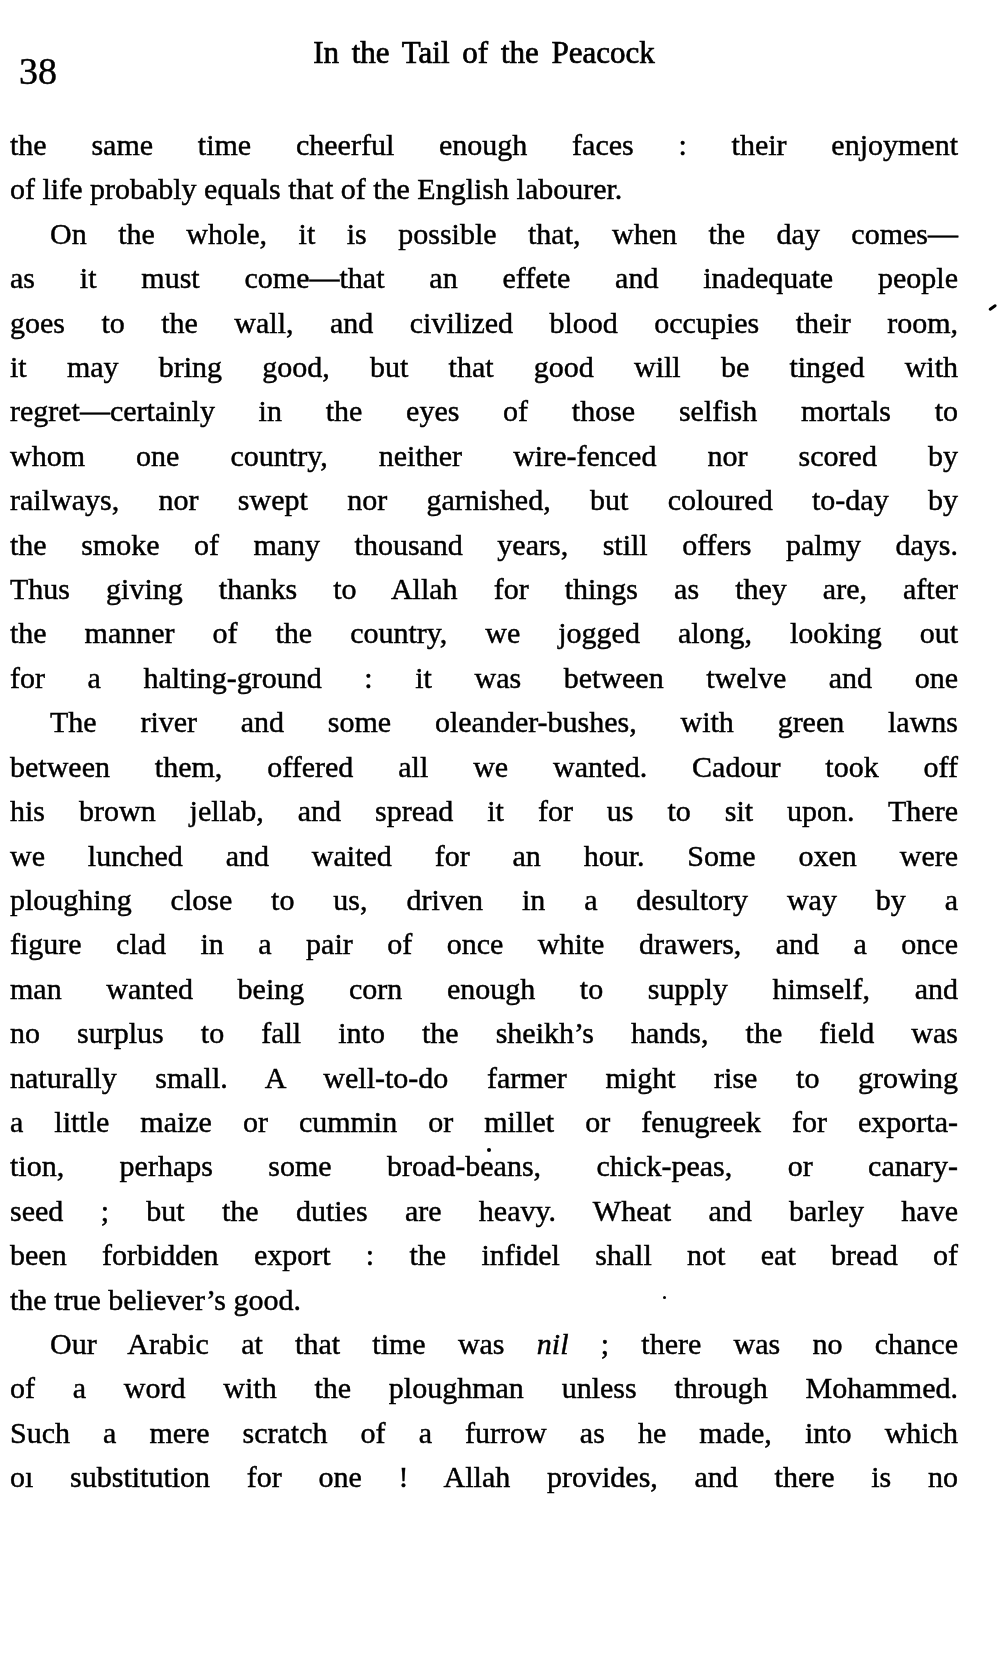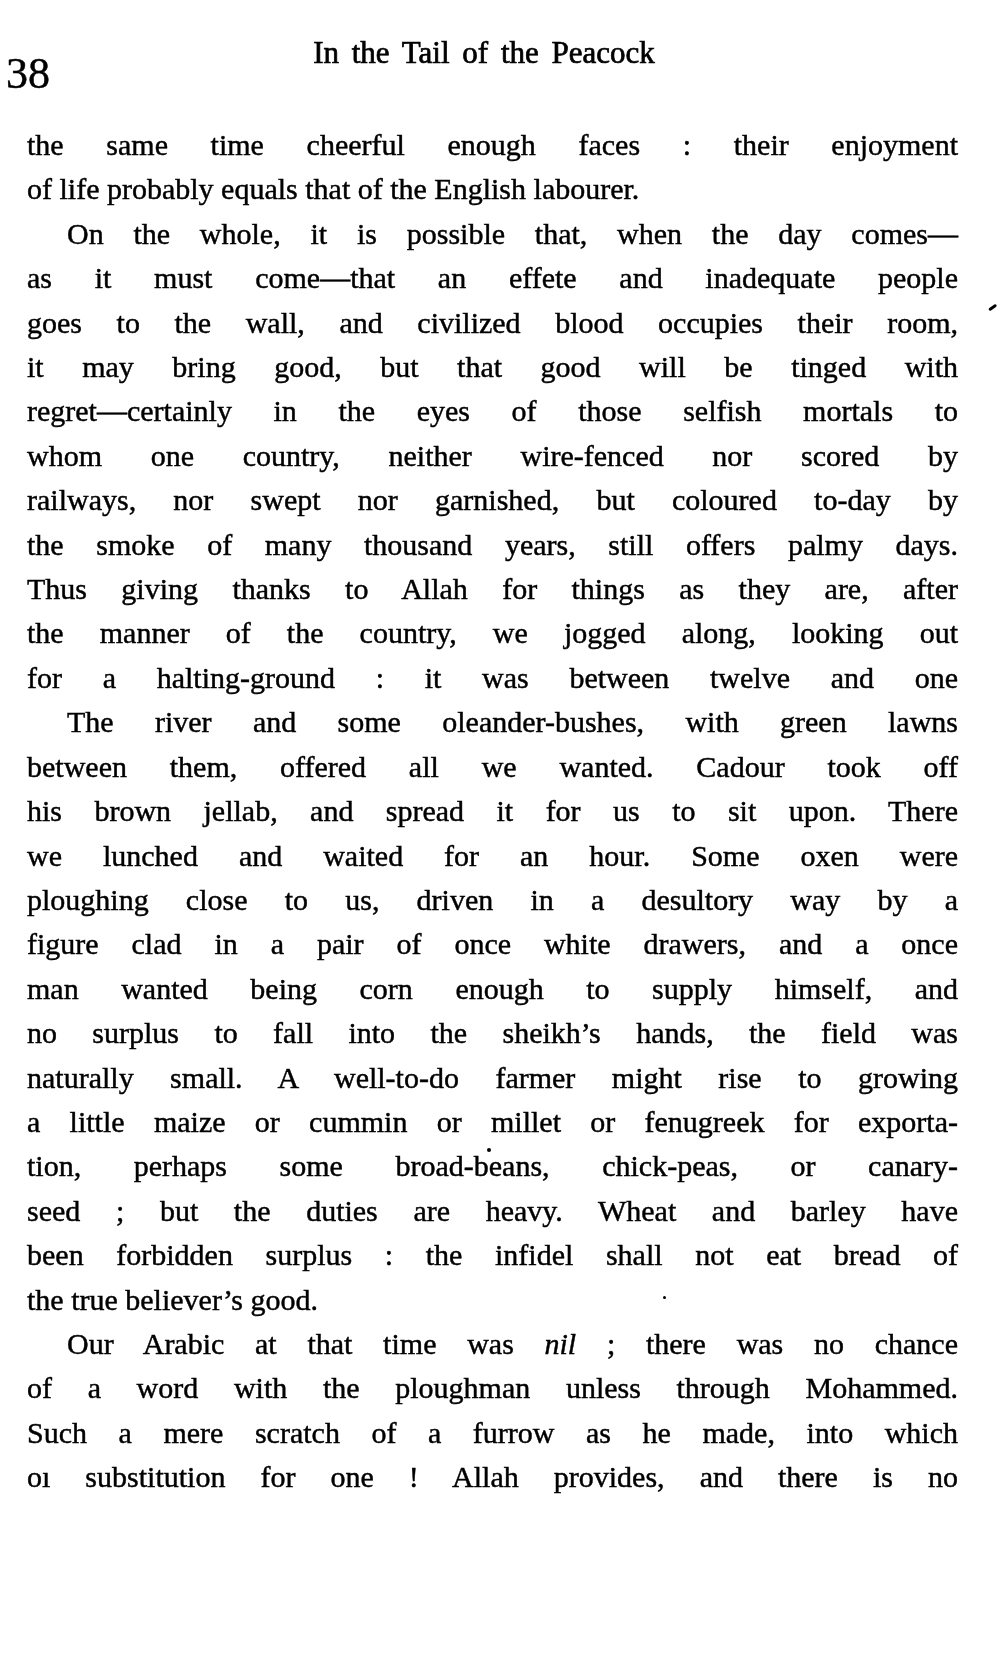--- a/index.html
+++ b/index.html
@@ -8,23 +8,23 @@
     width: 1000px;
     height: 1668px;
     background: #ffffff;
     color: #000000;
     font-family: "Liberation Serif", "DejaVu Serif", serif;
     overflow: hidden;
     -webkit-text-stroke: 0.45px #000;
   }
   .page-number {
     position: absolute;
-    left: 6px;
+    left: 19px;
     top: 52px;
-    font-size: 44px;
+    font-size: 38px;
     line-height: 1;
     font-feature-settings: "onum" 1;
   }
   .running-title {
     position: absolute;
     left: 10px;
     right: 42px;
     top: 37px;
     margin: 0;
     text-align: center;
@@ -38,21 +38,20 @@
     position: absolute;
     left: 10px;
     right: 42px;
     top: 123px;
     font-size: 30px;
     line-height: 44.4px;
   }
   .line {
     text-align: justify;
     text-align-last: justify;
-    margin-left: 17px;
   }
   .line.last {
     text-align: center;
     text-align-last: left;
   }
   .line.indent { text-indent: 40px; }
   .speck {
     position: absolute;
     background: #000;
   }
@@ -92,21 +91,21 @@
       <div class="line">his brown jellab, and spread it for us to sit upon.  There</div>
       <div class="line">we lunched and waited for an hour.  Some oxen were</div>
       <div class="line">ploughing close to us, driven in a desultory way by a</div>
       <div class="line">figure clad in a pair of once white drawers, and a once</div>
       <div class="line">man wanted being corn enough to supply himself, and</div>
       <div class="line">no surplus to fall into the sheikh’s hands, the field was</div>
       <div class="line">naturally small.  A well-to-do farmer might rise to growing</div>
       <div class="line">a little maize or cummin or millet or fenugreek for exporta-</div>
       <div class="line">tion, perhaps some broad-beans, chick-peas, or canary-</div>
       <div class="line">seed ; but the duties are heavy.  Wheat and barley have</div>
-      <div class="line">been forbidden surplus : the infidel shall not eat bread of</div>
+      <div class="line">been forbidden export : the infidel shall not eat bread of</div>
       <div class="line last">the true believer’s good.</div>
       <div class="line indent">Our Arabic at that time was <i>nil</i> ; there was no chance</div>
       <div class="line">of a word with the ploughman unless through Mohammed.</div>
       <div class="line">Such a mere scratch of a furrow as he made, into which</div>
       <div class="line">oı substitution for one !  Allah provides, and there is no</div>
     </main>
 
   <span class="speck tick" style="left:988px; top:306px;"></span>
   <span class="speck dot" style="left:487px; top:1148px; width:4px; height:4px;"></span>
   <span class="speck dot" style="left:663px; top:1296px; width:3px; height:3px;"></span>

